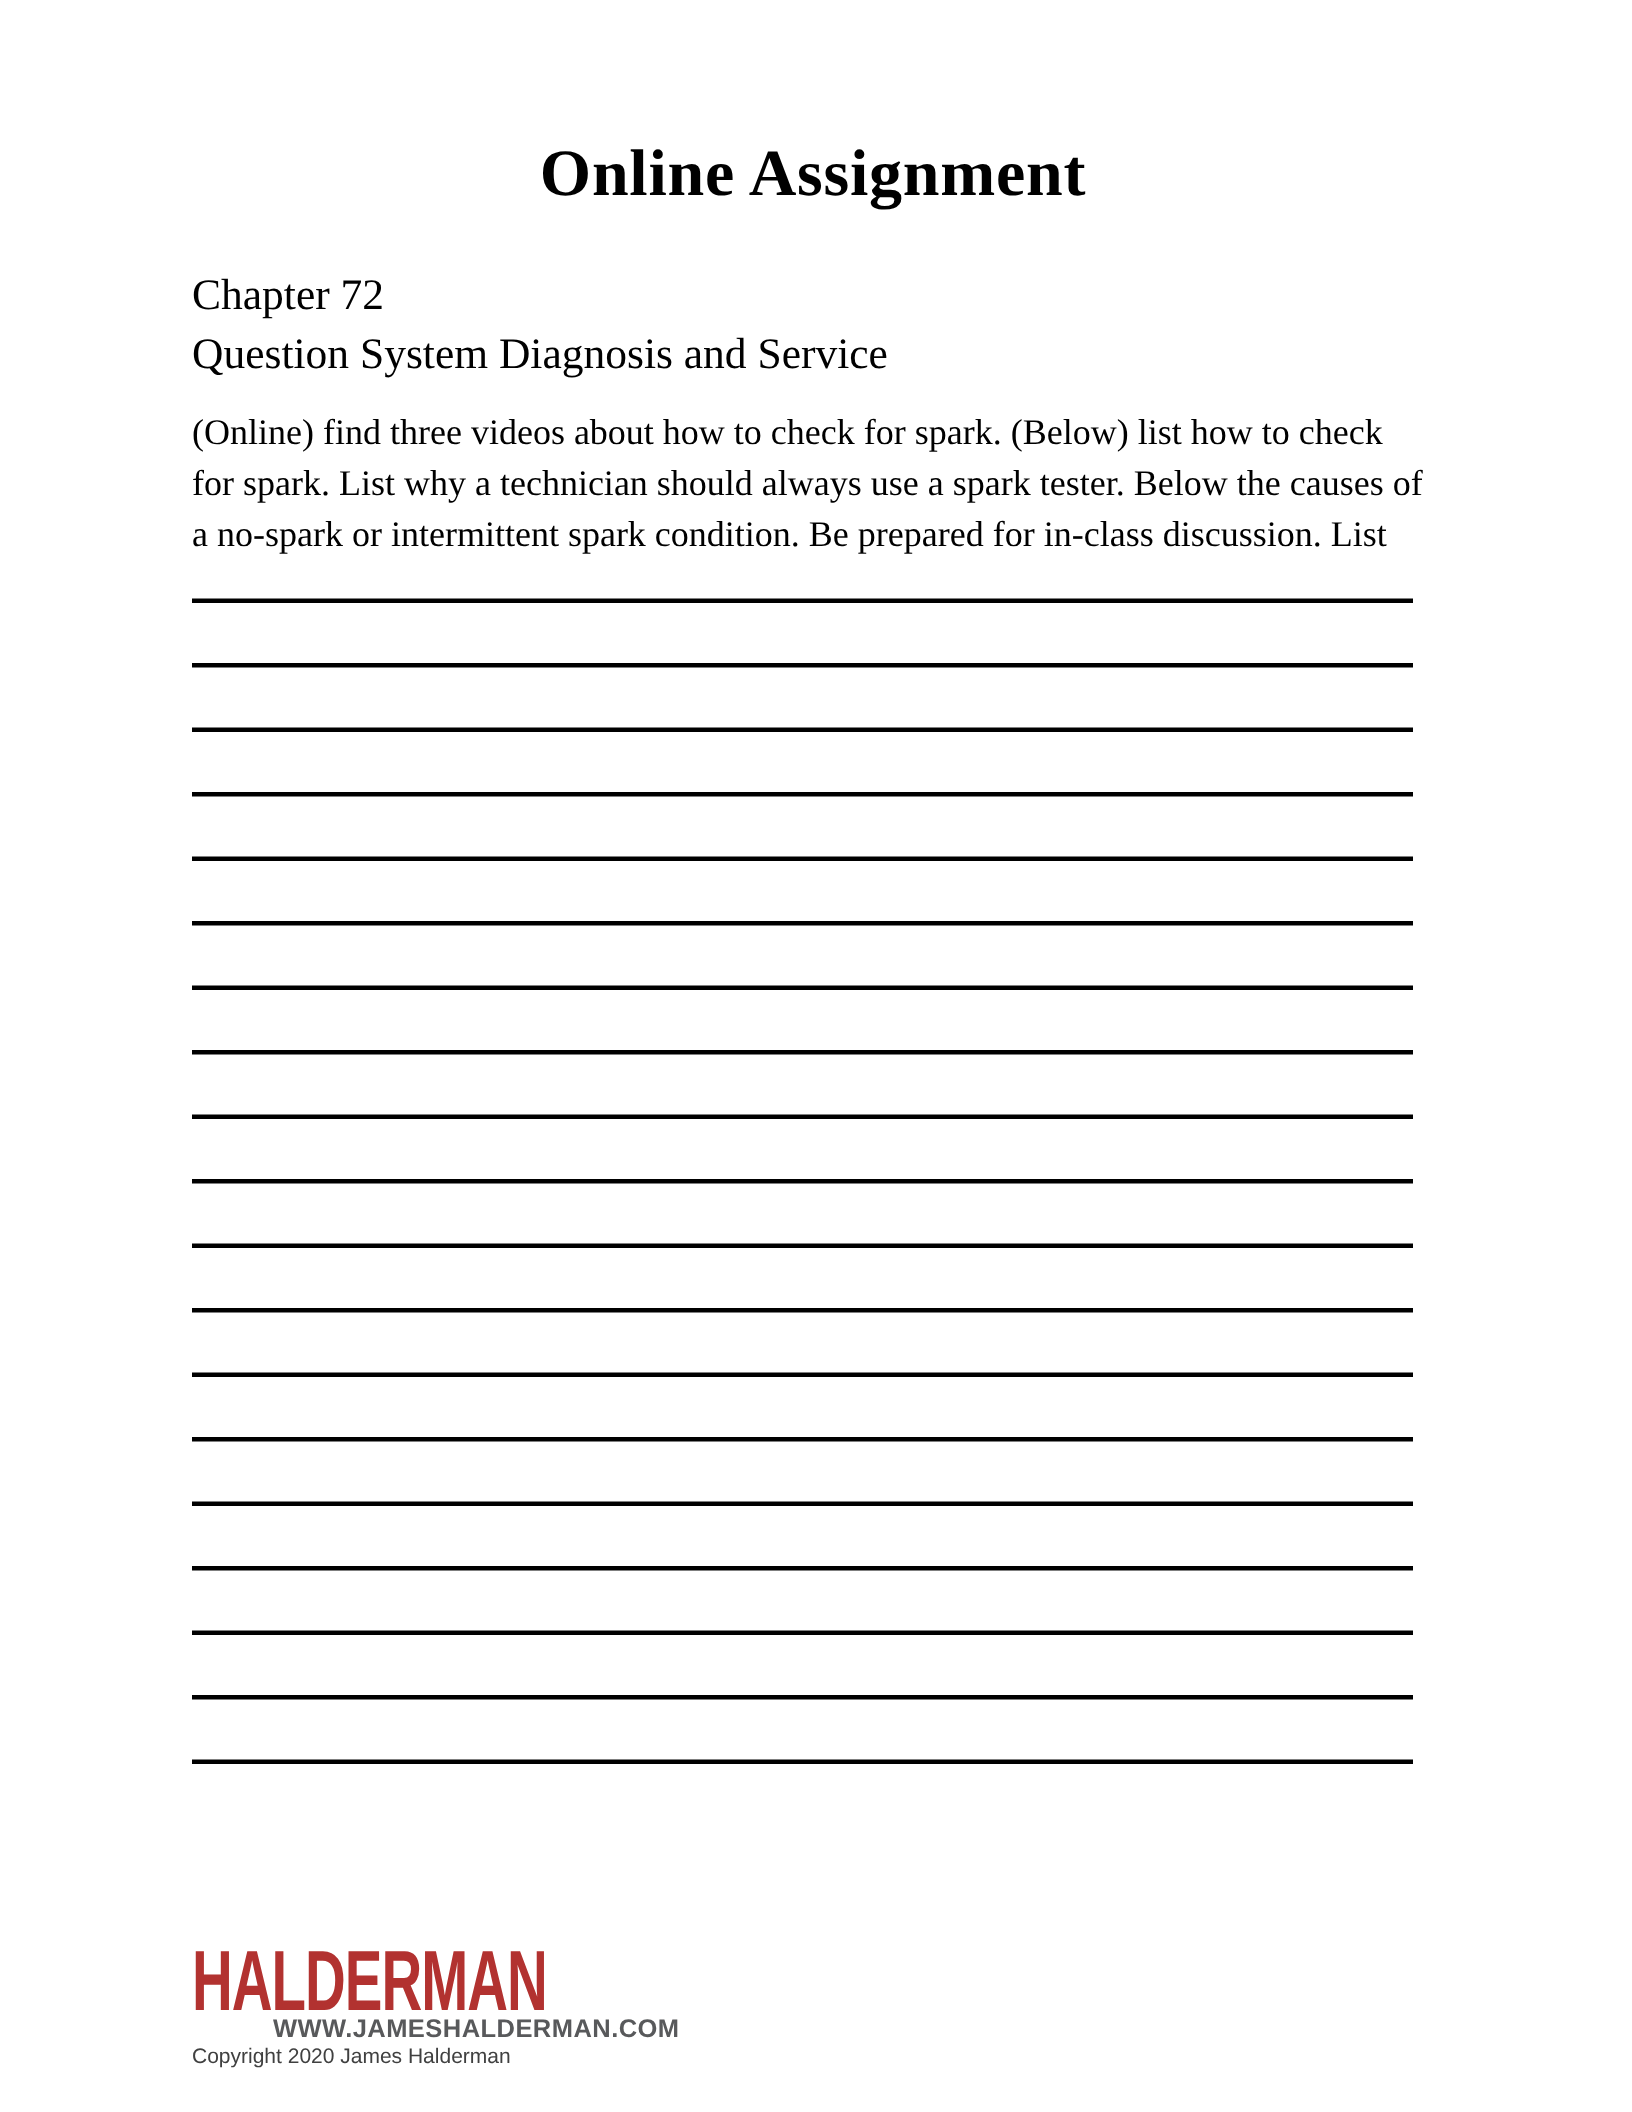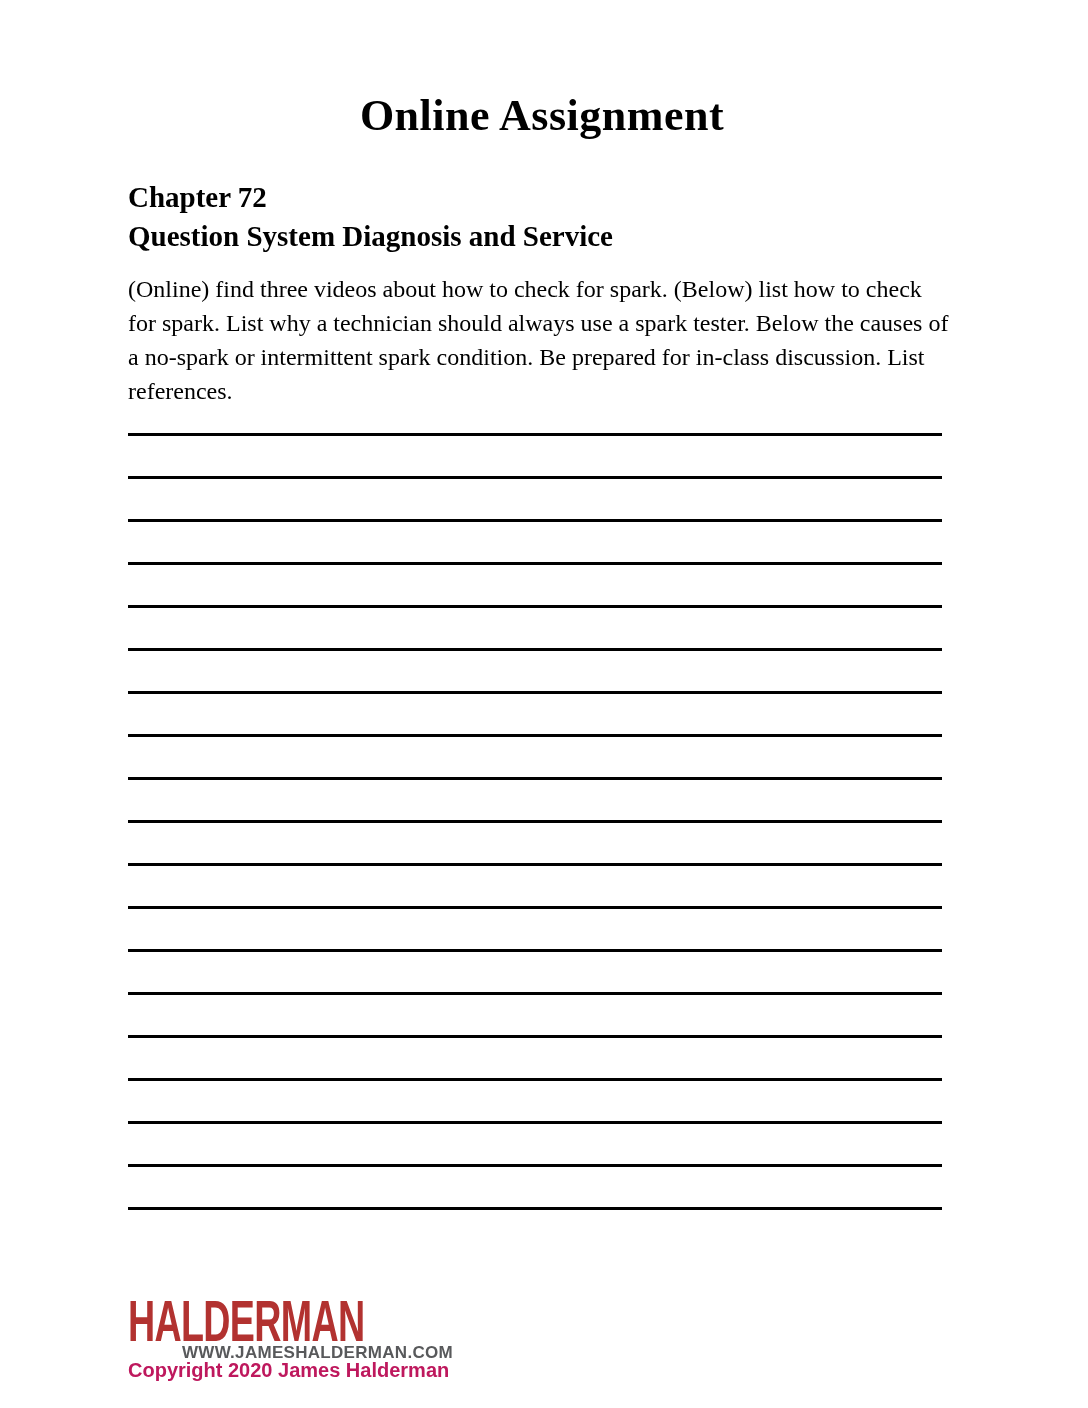--- a/index.html
+++ b/index.html
@@ -24,21 +24,21 @@
     font-size: 44px;
     line-height: 48px;
     font-weight: bold;
     text-align: center;
     letter-spacing: 0.5px;
   }
   .chapter-heading {
     margin-top: 38px;
     font-size: 29px;
     line-height: 39px;
-    font-weight: bold;
+    font-weight: normal;
   }
   .question-label {
     margin-top: 20px;
     font-size: 24px;
     line-height: 30px;
     font-weight: bold;
   }
   .question-text {
     margin-top: 16px;
     font-size: 24px;
@@ -76,45 +76,44 @@
     margin-top: 1px;
     margin-left: 54px;
     font-weight: bold;
     font-size: 17px;
     line-height: 13px;
     letter-spacing: 0.3px;
     white-space: nowrap;
   }
   .copyright {
     margin-top: 3px;
-    font-weight: bold;
-    font-size: 20px;
+    font-weight: normal;
+    font-size: 14px;
     line-height: 16px;
-    color: #be185d;
+    color: #404040;
     white-space: nowrap;
   }
 </style>
 </head>
 <body>
 
 <div class="page">
 
   <div class="doc-title">Online Assignment</div>
 
   <div class="chapter-heading">
     <div>Chapter 72</div>
     <div>Question System Diagnosis and Service</div>
   </div>
 
 
   <div class="question-text">
     <div>(Online) find three videos about how to check for spark. (Below) list how to check</div>
     <div>for spark. List why a technician should always use a spark tester. Below the causes of</div>
     <div>a no-spark or intermittent spark condition. Be prepared for in-class discussion. List</div>
-    <div>references.</div>
   </div>
 
   <div class="answer-lines">
     <div class="rule"></div>
   <div class="rule"></div>
       <div class="rule"></div>
       <div class="rule"></div>
       <div class="rule"></div>
       <div class="rule"></div>
       <div class="rule"></div>

